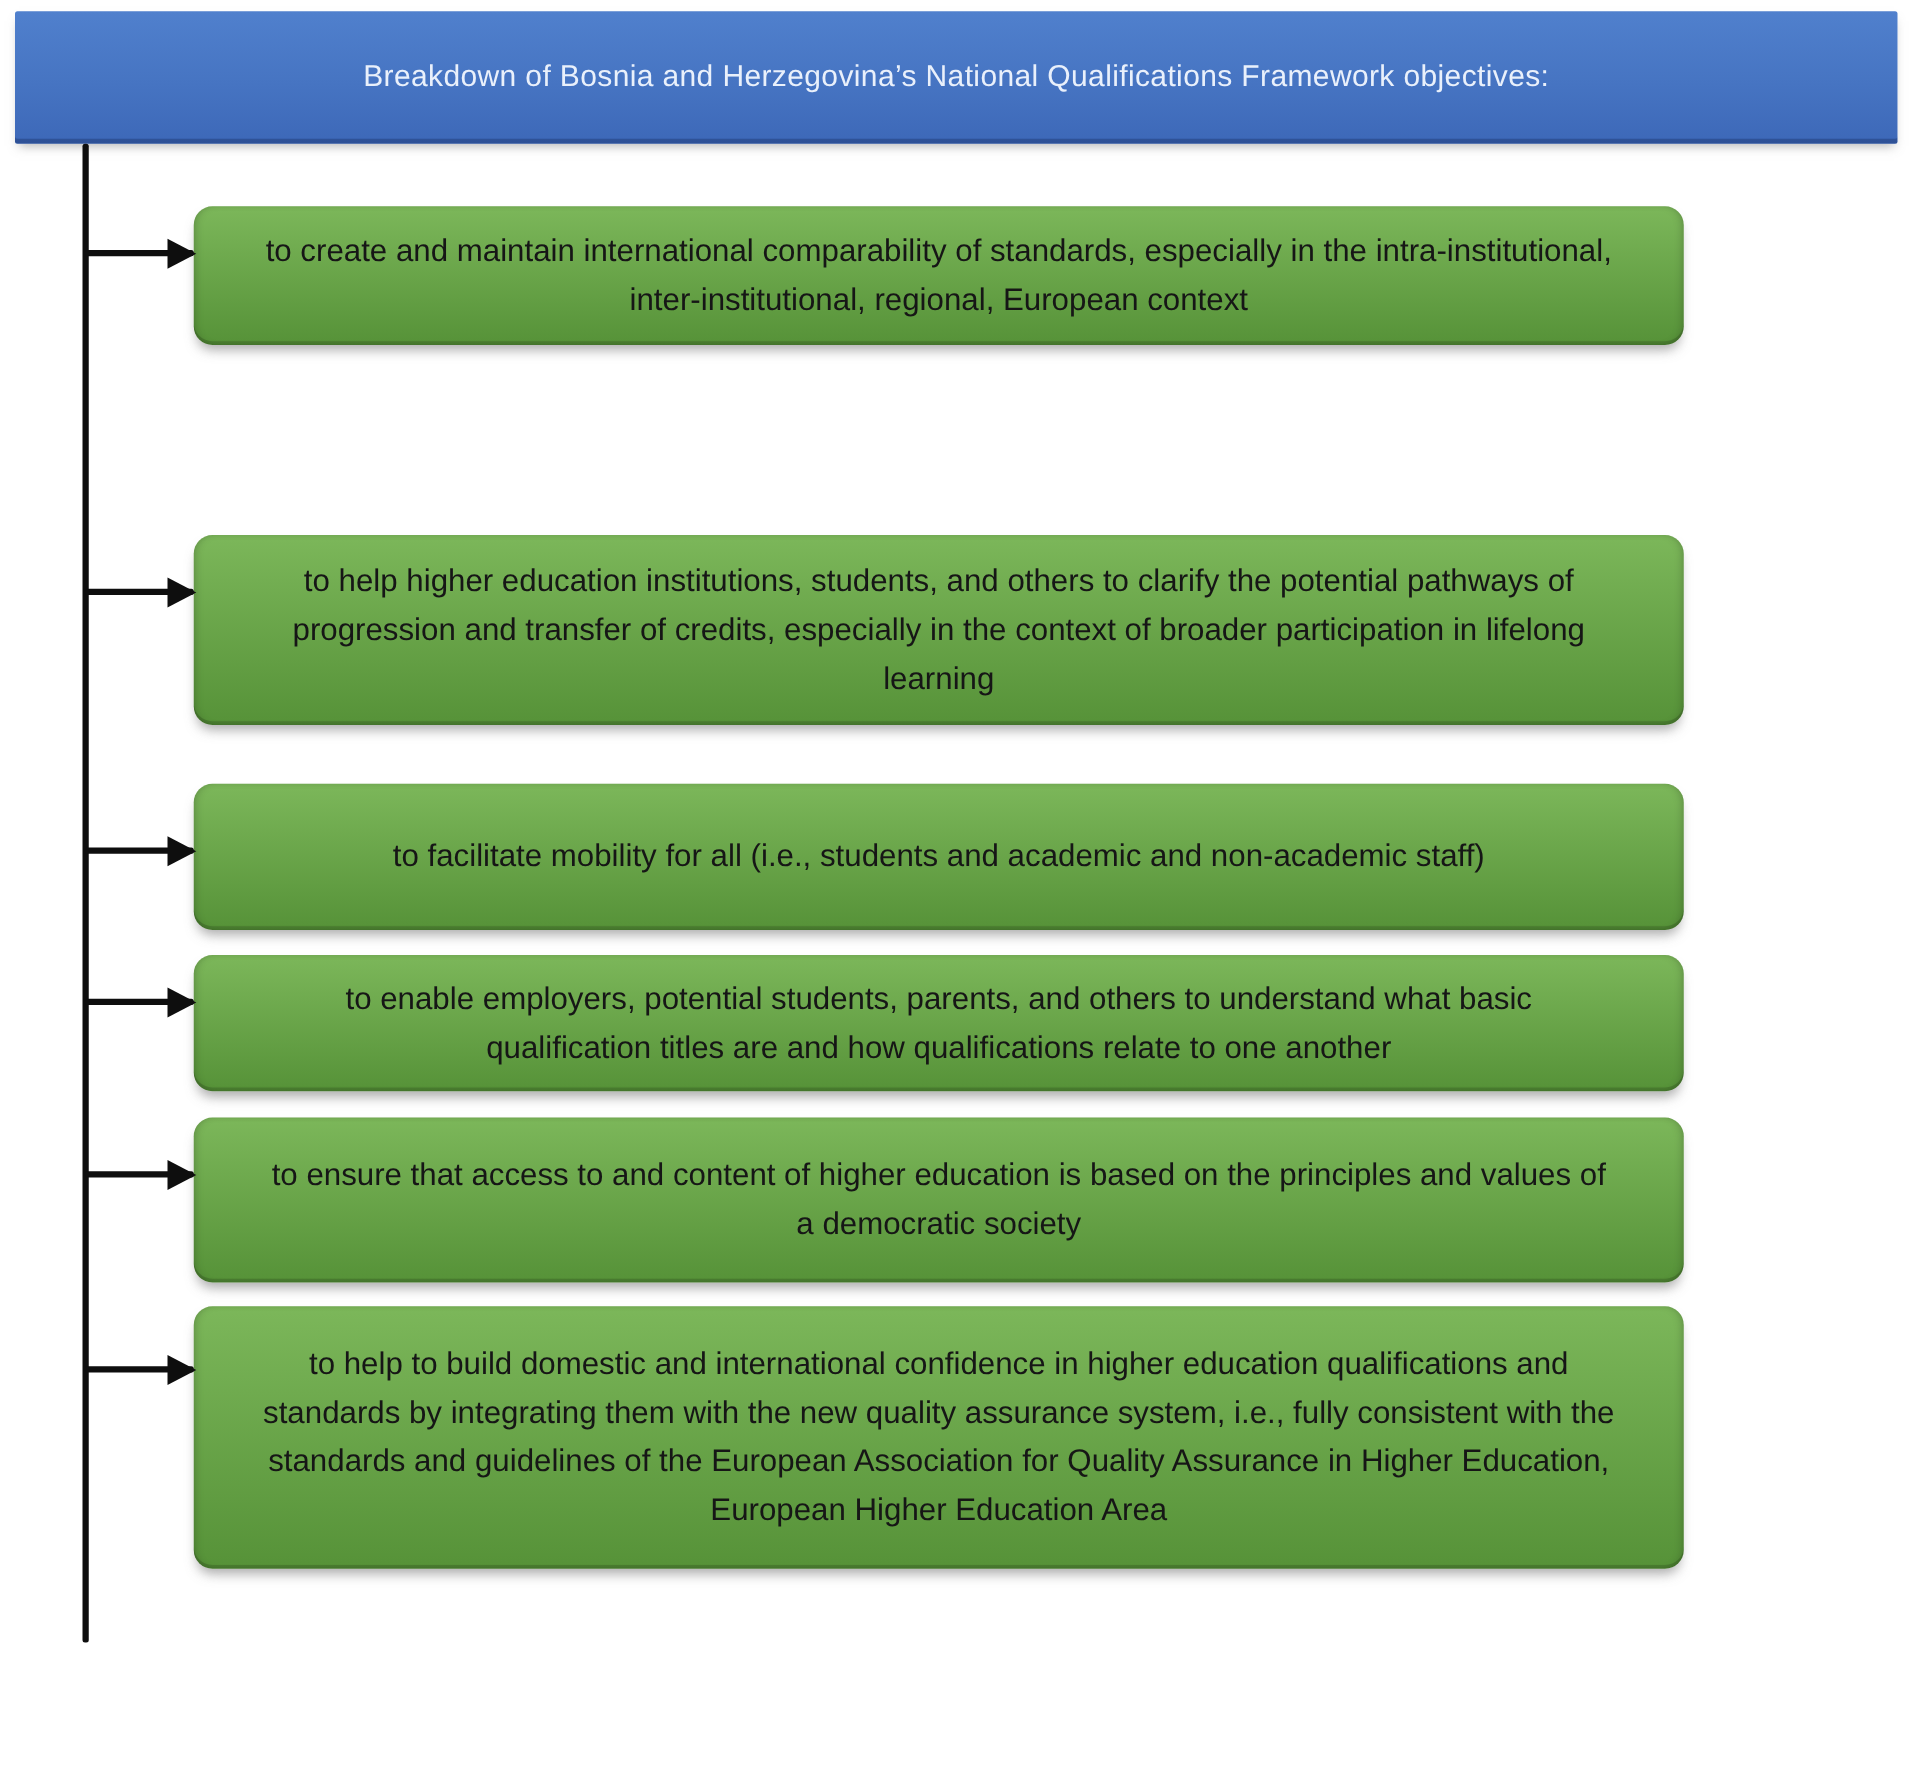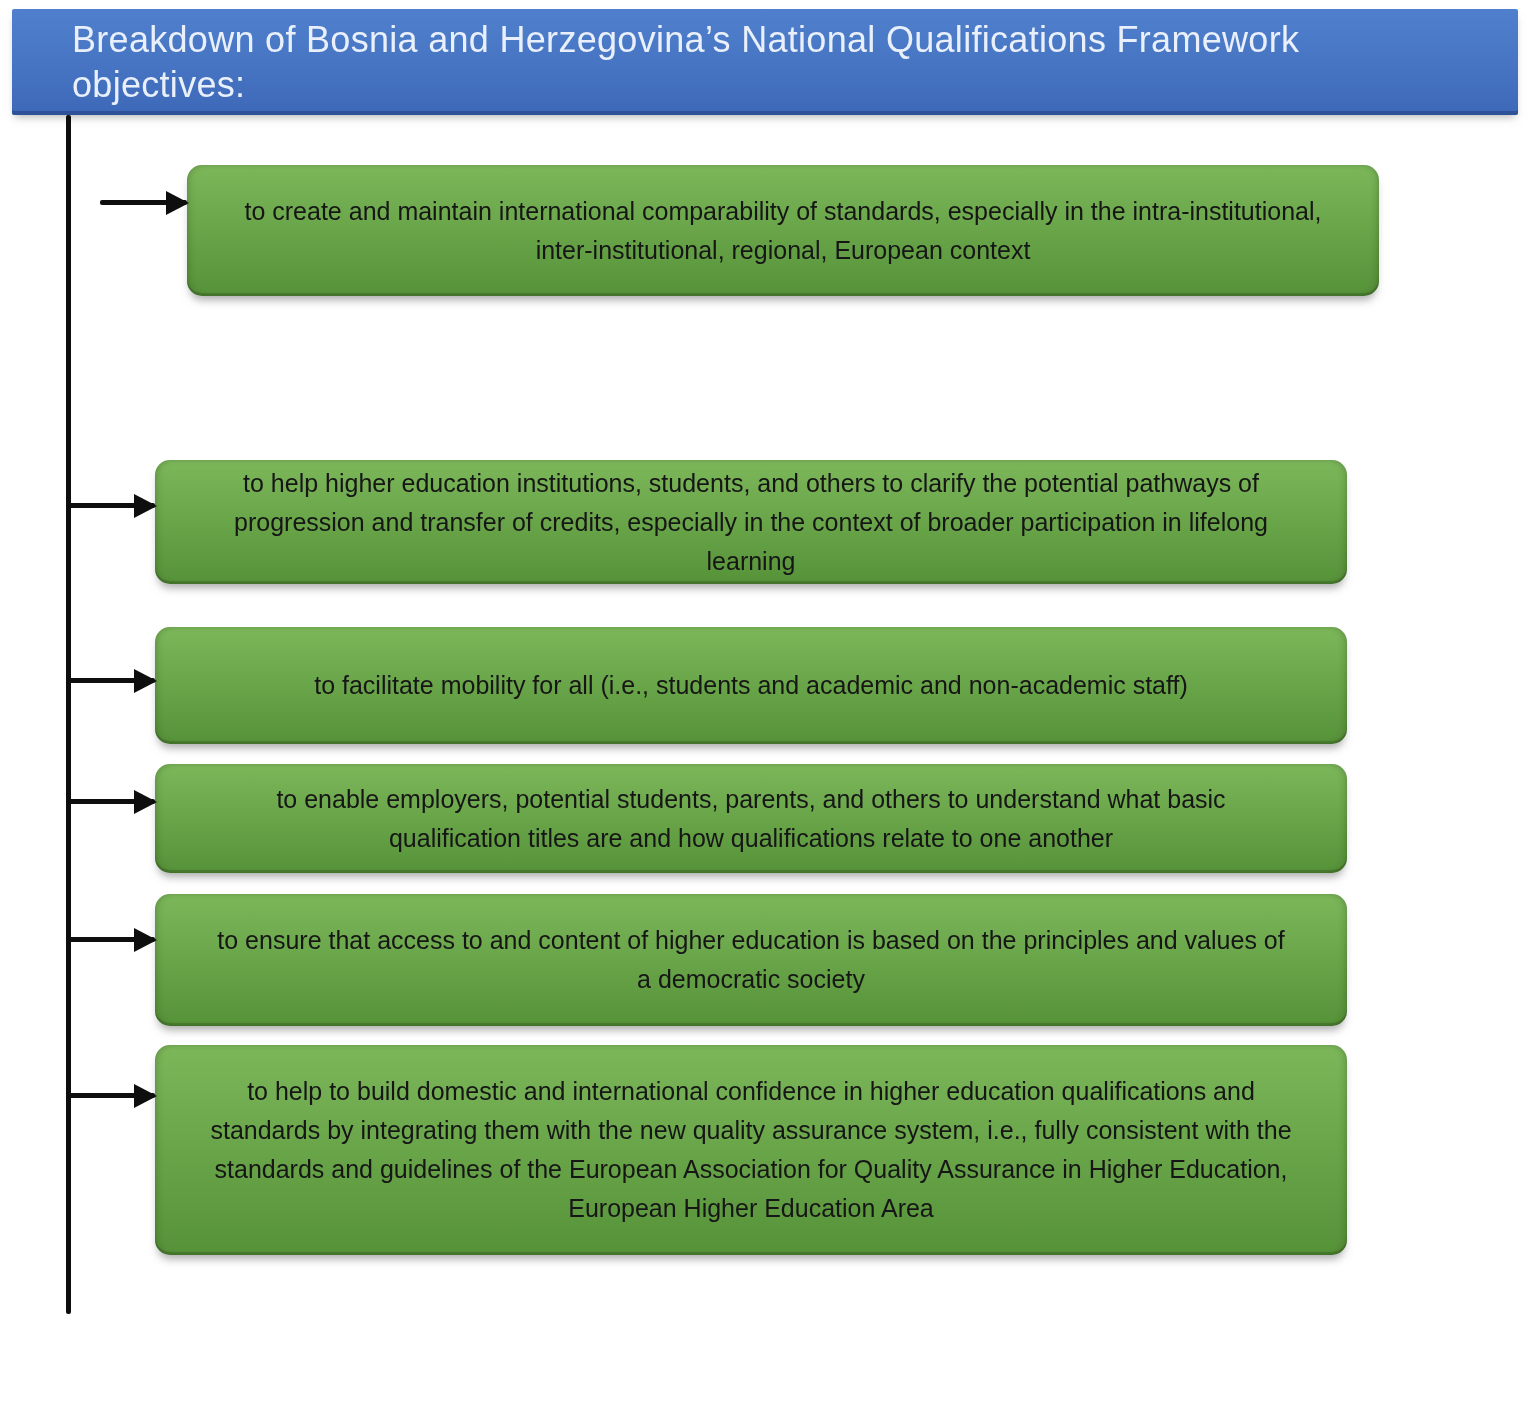--- a/index.html
+++ b/index.html
@@ -33,41 +33,41 @@
     background:linear-gradient(180deg,var(--header-blue-top) 0%,var(--header-blue-mid) 55%,var(--header-blue-bottom) 100%);
     border-radius:2px;
     display:flex; align-items:center; justify-content:center;
     box-shadow:
       inset 0 -4px 0 rgba(20,40,90,0.35),
       0 5px 8px -3px rgba(110,110,110,0.5);
     padding:0 60px;
   }
   .header-title{
     color:var(--header-text);
-    font-size:36px;
+    font-size:24px;
     letter-spacing:0.3px;
     line-height:1.25;
   }
   
   .trunk{
     position:absolute;
     left:66px; top:115px;
     width:5px; height:1199px;
     background:var(--line-black);
     border-radius:2px;
   }
   
   .row{
     position:absolute;
     left:155px;
     width:1192px;
   }
-  .row-1{top:165px;  height:131px;margin-left:32px;}
+  .row-1{top:165px;  height:111px;}
   .row-2{top:288px;  height:145px;}
-  .row-3{top:460px;  height:124px;}
+  .row-3{top:428px;  height:152px;}
   .row-4{top:627px;  height:117px;}
   .row-5{top:764px;  height:109px;border-radius:13px;}
   .row-6{top:894px;  height:132px;}
   .row-7{top:1045px; height:210px;}
   .row-8{top:1278px; height:119px;}
   
   .connector{
     position:absolute;
     left:-87px;
     width:87px;

